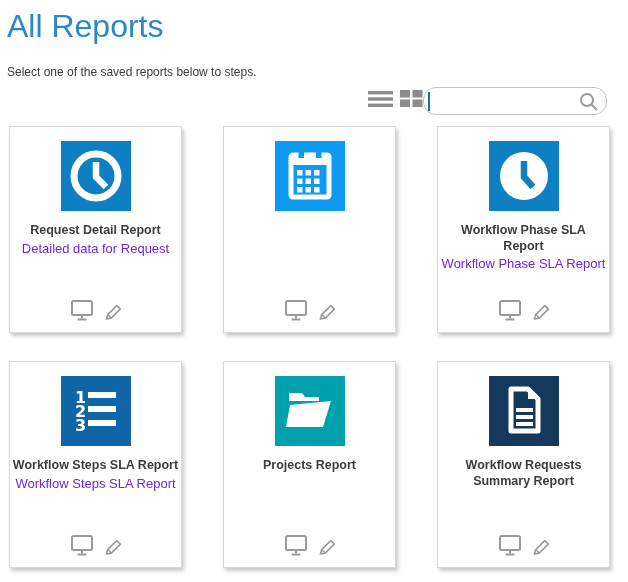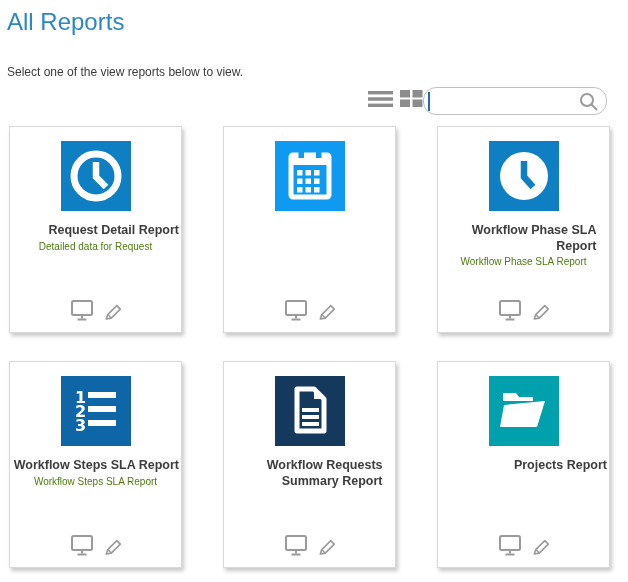--- a/index.html
+++ b/index.html
@@ -2,21 +2,21 @@
 <html><head>
 <meta charset="utf-8">
 <style>
   * { margin: 0; padding: 0; box-sizing: border-box; }
   html, body { background: #ffffff; }
   body { font-family: "Liberation Sans", sans-serif; }
   .stage { position: relative; width: 628px; height: 582px; background: #fff; overflow: hidden; }
 
   .page-title {
     position: absolute; left: 7px; top: 8px;
-    font-size: 24px; font-weight: 300; color: #2b87c8;
+    font-size: 32px; font-weight: 300; color: #2b87c8;
   }
   .page-subtitle {
     position: absolute; left: 7px; top: 65px;
     font-size: 12px; color: #3c3c3c;
   }
 
   .view-toggle { position: absolute; cursor: pointer; }
   .view-list { left: 368px; top: 90px; }
   .view-grid { left: 400px; top: 88px; }
 
@@ -49,41 +49,41 @@
     display: flex; align-items: center; justify-content: center;
   }
   .tile-blue   { background: #0e7fc2; }
   .tile-azure  { background: #0d9af0; }
   .tile-medblue{ background: #0e66a6; }
   .tile-teal   { background: #00a1ad; }
   .tile-navy   { background: #15395d; }
 
   .card-title {
     font-size: 12.5px; font-weight: bold; color: #3d3d3d;
-    line-height: 1.25; padding: 0 2px; text-align: right;
+    line-height: 1.25; padding: 0 2px;
   }
   .card-title.narrow { max-width: 150px; margin: 0 auto; }
   .card-subtitle {
-    font-size: 10px; color: #4d7c0f; line-height: 1.25; padding: 0 2px; margin-top: 2px;
+    font-size: 13px; color: #6d28d9; line-height: 1.25; padding: 0 2px; margin-top: 2px;
   }
   .card-subtitle:empty { display: none; }
 
   .card-actions {
     position: absolute; bottom: 11px; left: 0; right: 0;
     display: flex; justify-content: center; align-items: center; gap: 9px;
   }
   .action-btn { display: inline-flex; cursor: pointer; }
 </style>
 </head>
 <body>
 
 <div class="stage">
 
   <h1 class="page-title">All Reports</h1>
-  <div class="page-subtitle">Select one of the view reports below to view.</div>
+  <div class="page-subtitle">Select one of the saved reports below to steps.</div>
 
   <span class="view-toggle view-list">
     <svg width="26" height="18" viewBox="0 0 26 18">
       <rect x="0" y="1" width="25" height="3.4" fill="#8c8c8c"></rect>
       <rect x="0" y="7.3" width="25" height="3.4" fill="#8c8c8c"></rect>
       <rect x="0" y="13.6" width="25" height="3.4" fill="#8c8c8c"></rect>
     </svg>
   </span>
   <span class="view-toggle view-grid">
     <svg width="23" height="20" viewBox="0 0 23 20">
@@ -222,20 +222,46 @@
         <span class="action-btn">
           <svg width="19" height="19" viewBox="0 0 20 20">
             <path d="M3.5 19 L5 14.3 L14.5 4.8 L18.2 8.5 L8.7 18 Z" fill="none" stroke="#9a9a9a" stroke-width="1.7" stroke-linejoin="round"></path>
             <path d="M5 14.3 L8.7 18" stroke="#9a9a9a" stroke-width="1.5"></path>
           </svg>
         </span>
       </div>
     </div>
 
     <div class="card">
+      <div class="tile tile-teal">
+        <svg width="70" height="70" viewBox="0 0 70 70">
+          <path d="M14 17 L27 17 L30 21 L44 21 L44 25 L14 25 Z" fill="#fff"></path>
+          <path d="M15 29 L56 25 L48 51 L11 51 Z" fill="#fff"></path>
+        </svg>
+      </div>
+      <div class="card-title">Projects Report</div>
+
+      <div class="card-actions">
+        <span class="action-btn">
+          <svg width="24" height="22" viewBox="0 0 24 22">
+            <rect x="2" y="2" width="20" height="14" rx="1.5" fill="none" stroke="#9a9a9a" stroke-width="2"></rect>
+            <path d="M12 16 L12 19.5" stroke="#9a9a9a" stroke-width="2"></path>
+            <path d="M7.5 20.5 L16.5 20.5" stroke="#9a9a9a" stroke-width="2"></path>
+          </svg>
+        </span>
+        <span class="action-btn">
+          <svg width="19" height="19" viewBox="0 0 20 20">
+            <path d="M3.5 19 L5 14.3 L14.5 4.8 L18.2 8.5 L8.7 18 Z" fill="none" stroke="#9a9a9a" stroke-width="1.7" stroke-linejoin="round"></path>
+            <path d="M5 14.3 L8.7 18" stroke="#9a9a9a" stroke-width="1.5"></path>
+          </svg>
+        </span>
+      </div>
+    </div>
+
+    <div class="card">
       <div class="tile tile-navy">
         <svg width="70" height="70" viewBox="0 0 70 70">
           <path d="M22 13 L39 13 L49 23 L49 55 L22 55 Z" fill="none" stroke="#fff" stroke-width="5" stroke-linejoin="round"></path>
           <path d="M39 13 L49 23 L39 23 Z" fill="#fff"></path>
           <rect x="27" y="32" width="17" height="4" fill="#fff"></rect>
           <rect x="27" y="39" width="17" height="4" fill="#fff"></rect>
           <rect x="27" y="46" width="17" height="4" fill="#fff"></rect>
         </svg>
       </div>
       <div class="card-title narrow">Workflow Requests Summary Report</div>
@@ -250,41 +276,15 @@
         </span>
         <span class="action-btn">
           <svg width="19" height="19" viewBox="0 0 20 20">
             <path d="M3.5 19 L5 14.3 L14.5 4.8 L18.2 8.5 L8.7 18 Z" fill="none" stroke="#9a9a9a" stroke-width="1.7" stroke-linejoin="round"></path>
             <path d="M5 14.3 L8.7 18" stroke="#9a9a9a" stroke-width="1.5"></path>
           </svg>
         </span>
       </div>
     </div>
 
-    <div class="card">
-      <div class="tile tile-teal">
-        <svg width="70" height="70" viewBox="0 0 70 70">
-          <path d="M14 17 L27 17 L30 21 L44 21 L44 25 L14 25 Z" fill="#fff"></path>
-          <path d="M15 29 L56 25 L48 51 L11 51 Z" fill="#fff"></path>
-        </svg>
-      </div>
-      <div class="card-title">Projects Report</div>
-
-      <div class="card-actions">
-        <span class="action-btn">
-          <svg width="24" height="22" viewBox="0 0 24 22">
-            <rect x="2" y="2" width="20" height="14" rx="1.5" fill="none" stroke="#9a9a9a" stroke-width="2"></rect>
-            <path d="M12 16 L12 19.5" stroke="#9a9a9a" stroke-width="2"></path>
-            <path d="M7.5 20.5 L16.5 20.5" stroke="#9a9a9a" stroke-width="2"></path>
-          </svg>
-        </span>
-        <span class="action-btn">
-          <svg width="19" height="19" viewBox="0 0 20 20">
-            <path d="M3.5 19 L5 14.3 L14.5 4.8 L18.2 8.5 L8.7 18 Z" fill="none" stroke="#9a9a9a" stroke-width="1.7" stroke-linejoin="round"></path>
-            <path d="M5 14.3 L8.7 18" stroke="#9a9a9a" stroke-width="1.5"></path>
-          </svg>
-        </span>
-      </div>
-    </div>
-
   </div>
 
 </div>
 
 </body></html>

